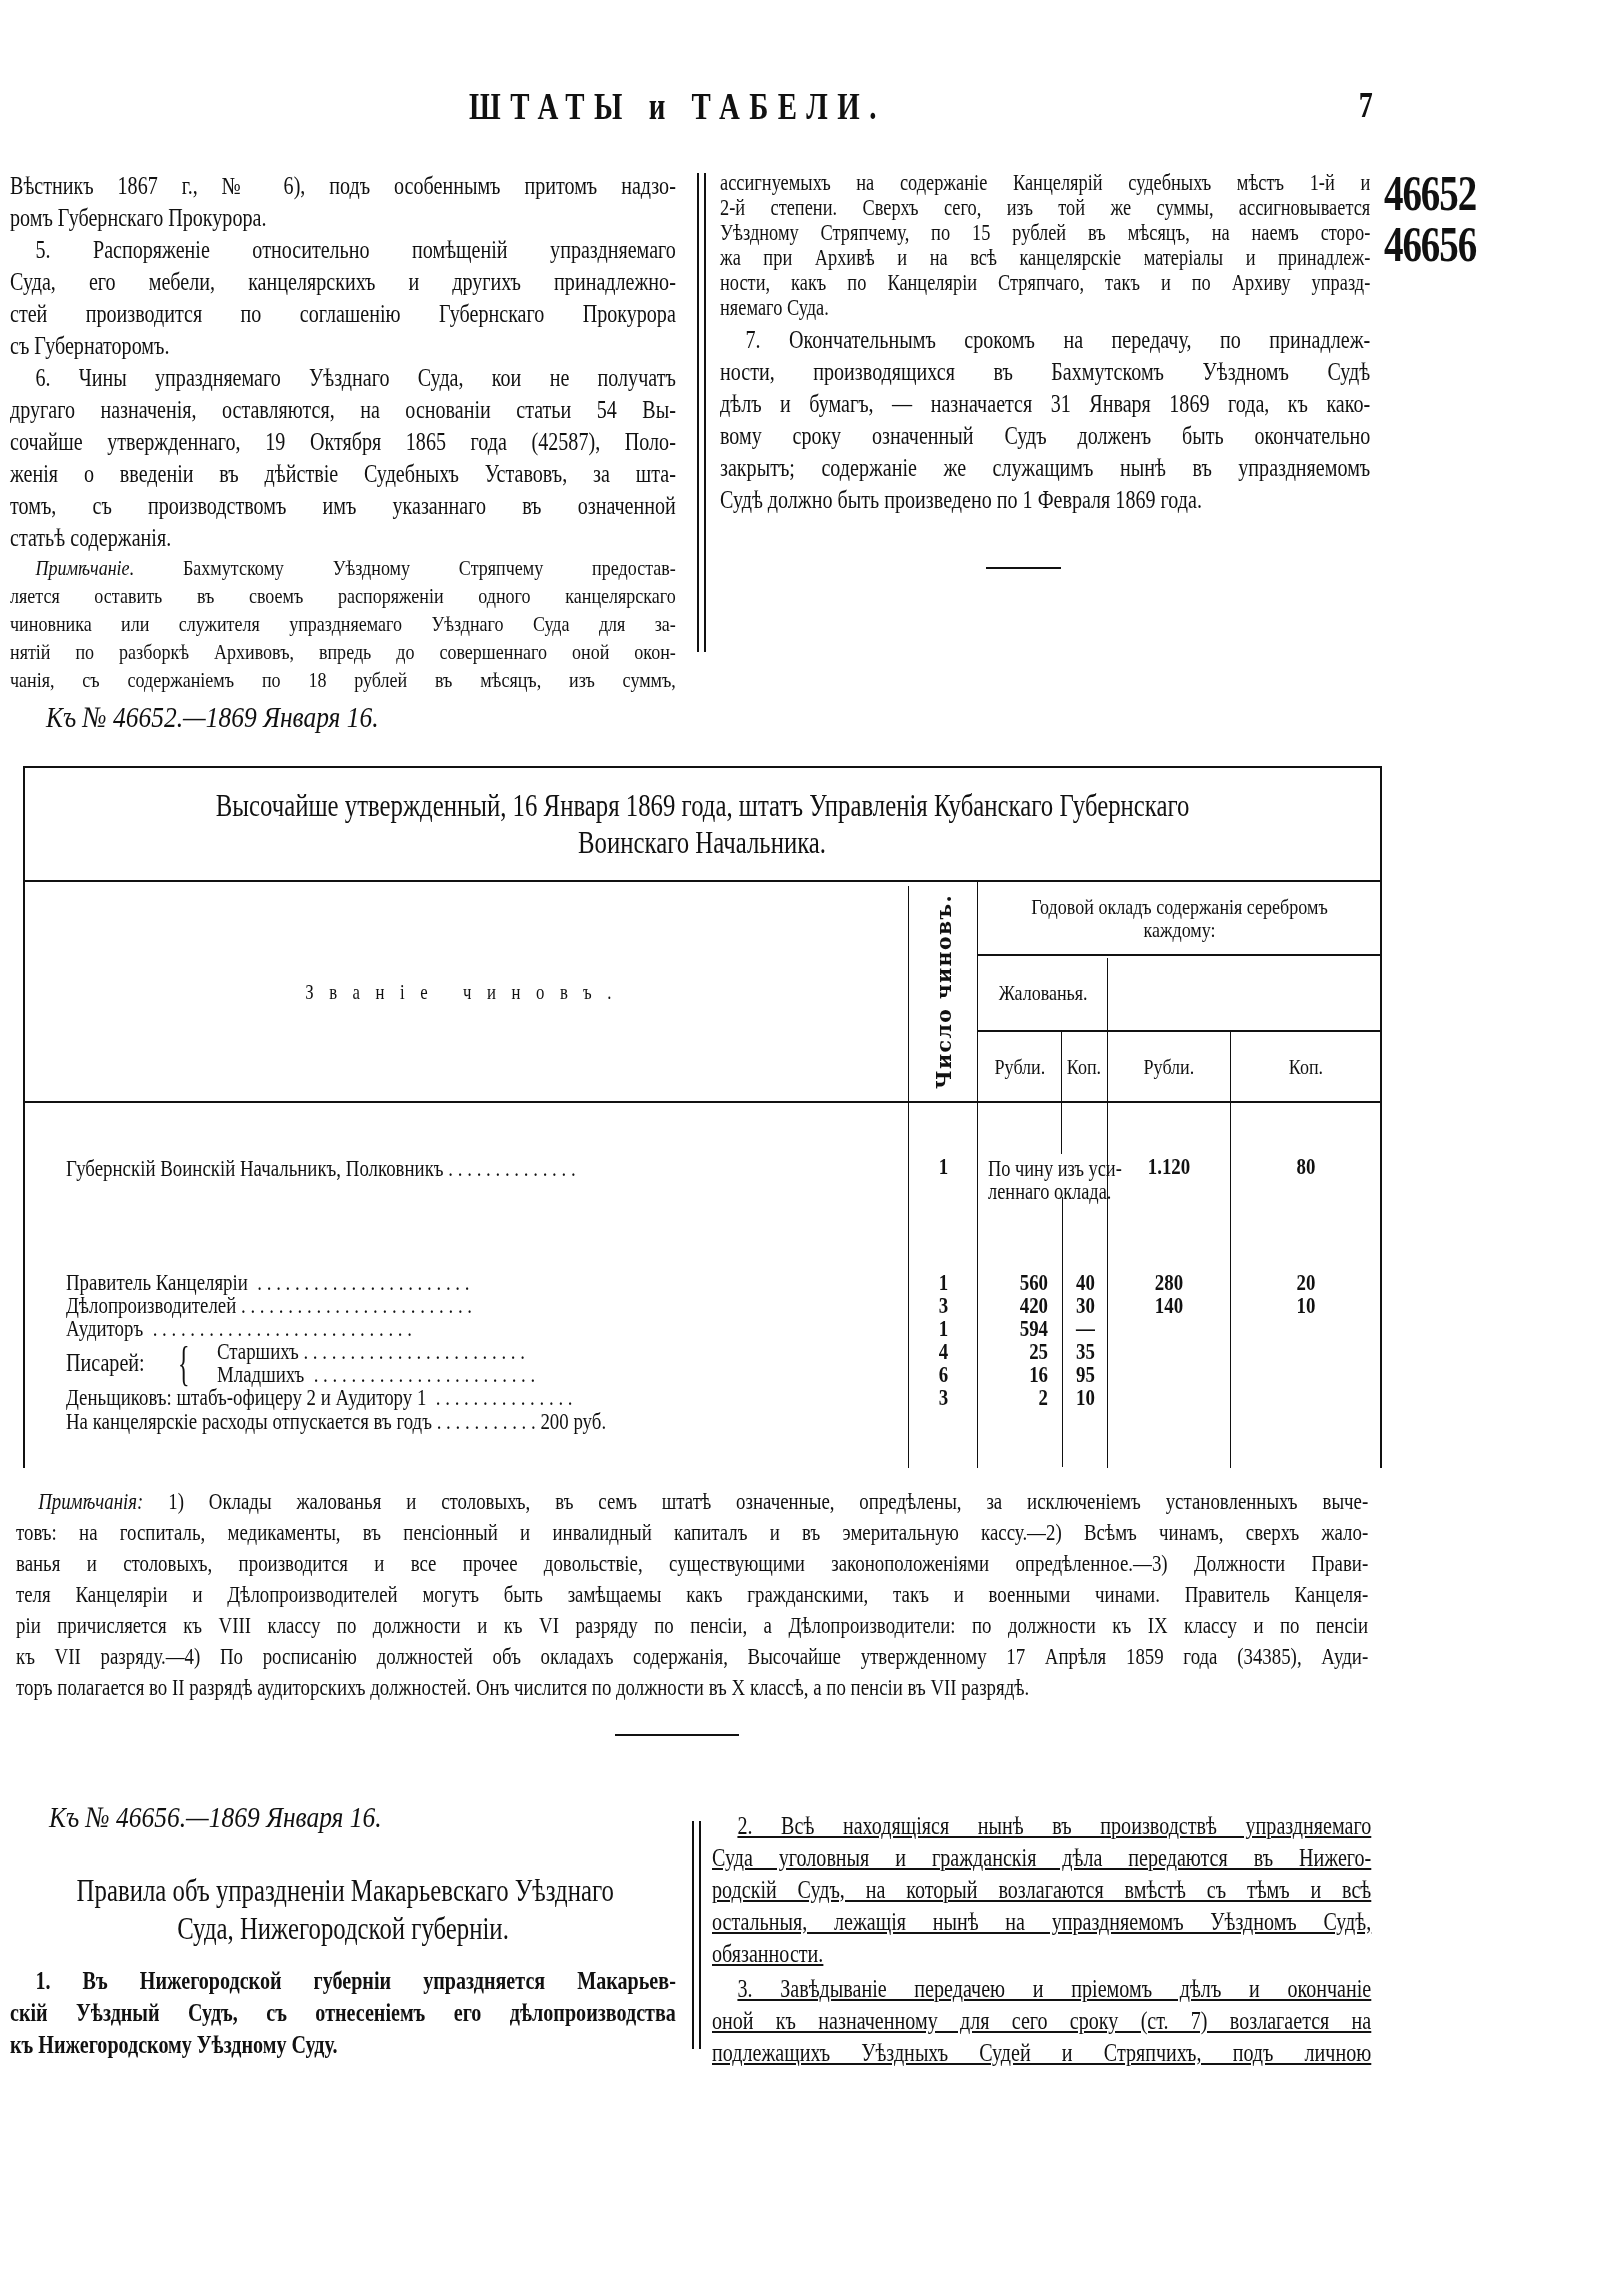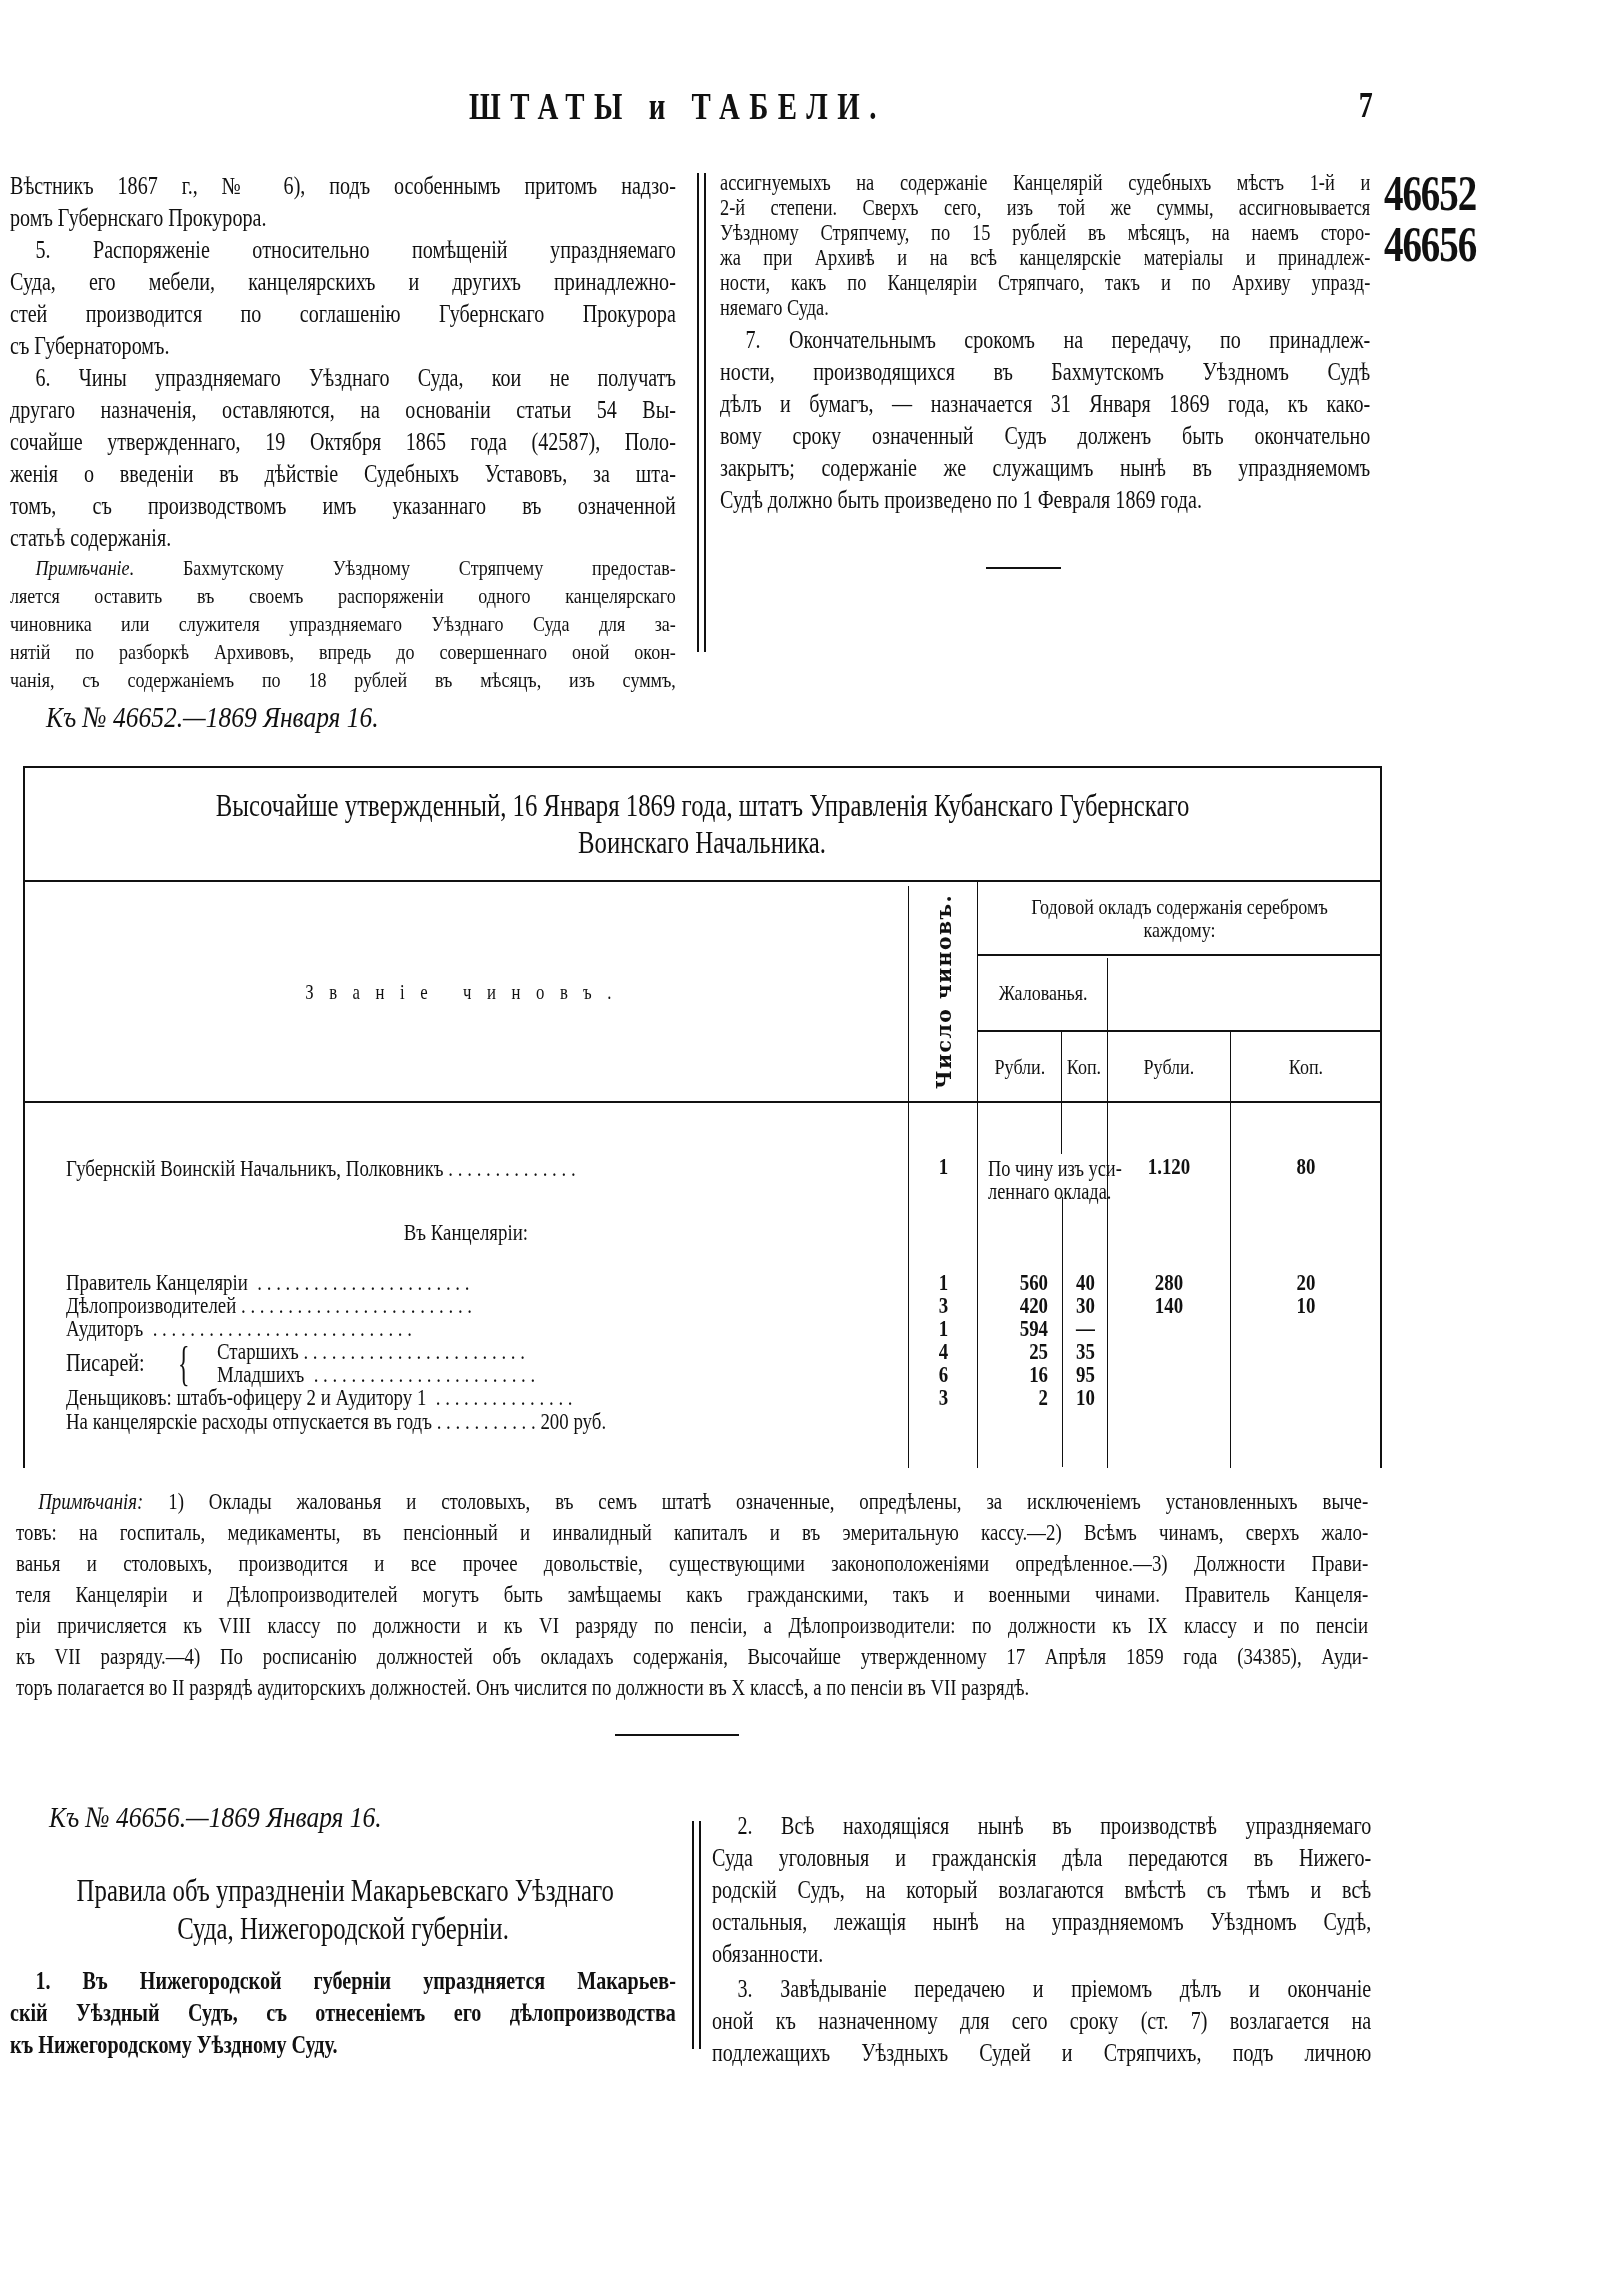--- a/index.html
+++ b/index.html
@@ -148,23 +148,20 @@
   <div class="cell" style="left:1209px;top:266px;width:148px;height:69px;">
       <span class="th">Коп.</span>
     </div>
 
   <div class="abs rowtxt" style="left:43px;top:391px;"><span>Губернскій Воинскій Начальникъ, Полковникъ</span> . . . . . . . . . . . . . .</div>
   <div class="cell num" style="left:886px;top:387px;width:69px;height:27px;">1</div>
   <div class="abs rowtxt" style="left:965px;top:391px;font-size:22.4px;"><span>По чину изъ уси-</span><br><span>леннаго оклада.</span></div>
   <div class="cell num" style="left:1085px;top:387px;width:122px;height:27px;">1.120</div>
   <div class="cell num" style="left:1209px;top:387px;width:148px;height:27px;">80</div>
 
-  <div class="cell rowtxt" style="left:2px;top:453px;width:882px;height:27px;transform:none;">
-      <span style="transform:scaleX(0.82);display:inline-block;">Въ Канцеляріи:</span>
-    </div>
 
   <div class="abs" style="left:0;top:505px;width:1359px;">
 
     <div class="abs rowtxt" style="left:43px;top:0;"><span>Правитель Канцеляріи</span> &nbsp;. . . . . . . . . . . . . . . . . . . . . . .</div>
     <div class="abs cell num" style="left:886px;top:0;width:69px;height:23px;">1</div>
     <div class="abs cell num" style="left:956px;top:0;width:82px;height:23px;justify-content:flex-end;padding-right:6.8px;box-sizing:border-box;">560</div>
     <div class="abs cell num" style="left:1041px;top:0;width:43px;height:23px;">40</div>
     <div class="abs cell num" style="left:1085px;top:0;width:122px;height:23px;">280</div>
     <div class="abs cell num" style="left:1209px;top:0;width:148px;height:23px;">20</div>
 
@@ -229,21 +226,21 @@
 <div class="abs col" style="left:10.2px;top:1965px;width:666px;font-weight:bold;">
   <div class="col-text" style="width:812px;">
     <p class="ind">
         <span class="line">1. Въ Нижегородской губерніи упраздняется Макарьев-</span>
         <span class="line" style="text-indent:0">скій Уѣздный Судъ, съ отнесеніемъ его дѣлопроизводства</span>
         <span class="line" style="text-indent:0;text-align-last:left">къ Нижегородскому Уѣздному Суду.</span>
       </p>
   </div>
 </div>
 
-<div class="abs col" style="left:712px;top:1810px;width:659px;">
+<div class="abs col" style="left:712px;top:1810px;width:659px;text-decoration:underline;">
   <div class="col-text" style="width:804px;">
     <p class="ind">
         <span class="line">2. Всѣ находящіяся нынѣ въ производствѣ упраздняемаго</span>
         <span class="line" style="text-indent:0">Суда уголовныя и гражданскія дѣла передаются въ Нижего-</span>
         <span class="line" style="text-indent:0">родскій Судъ, на который возлагаются вмѣстѣ съ тѣмъ и всѣ</span>
         <span class="line" style="text-indent:0">остальныя, лежащія нынѣ на упраздняемомъ Уѣздномъ Судѣ,</span>
         <span class="line" style="text-indent:0;text-align-last:left">обязанности.</span>
       </p>
     <p class="ind" style="margin-top:2.7px;">
         <span class="line">3. Завѣдываніе передачею и пріемомъ дѣлъ и окончаніе</span>

